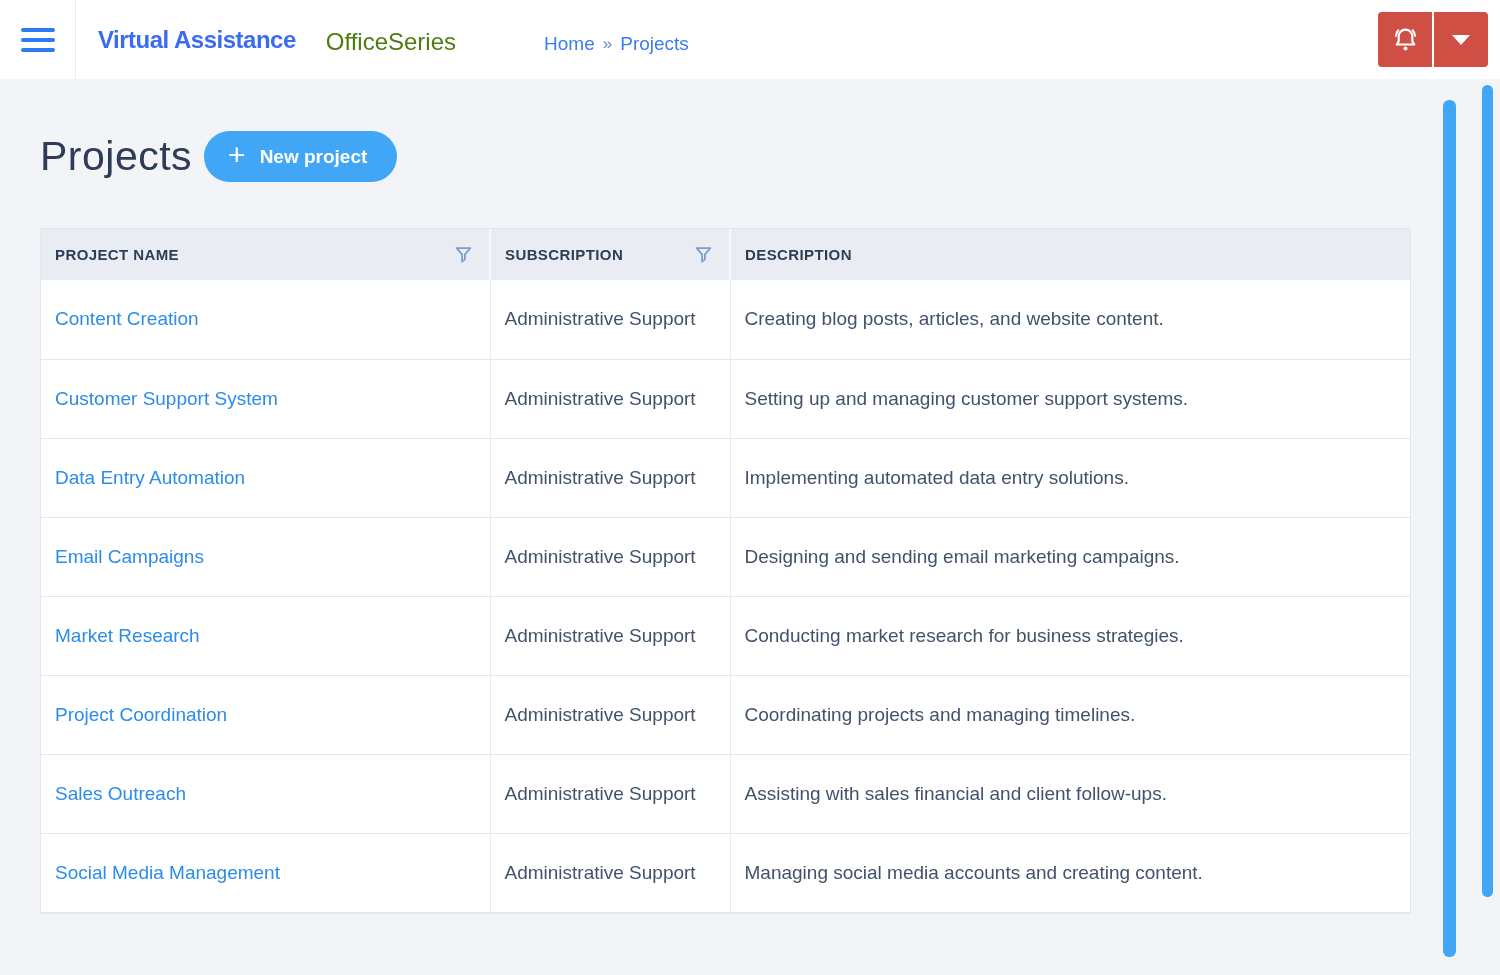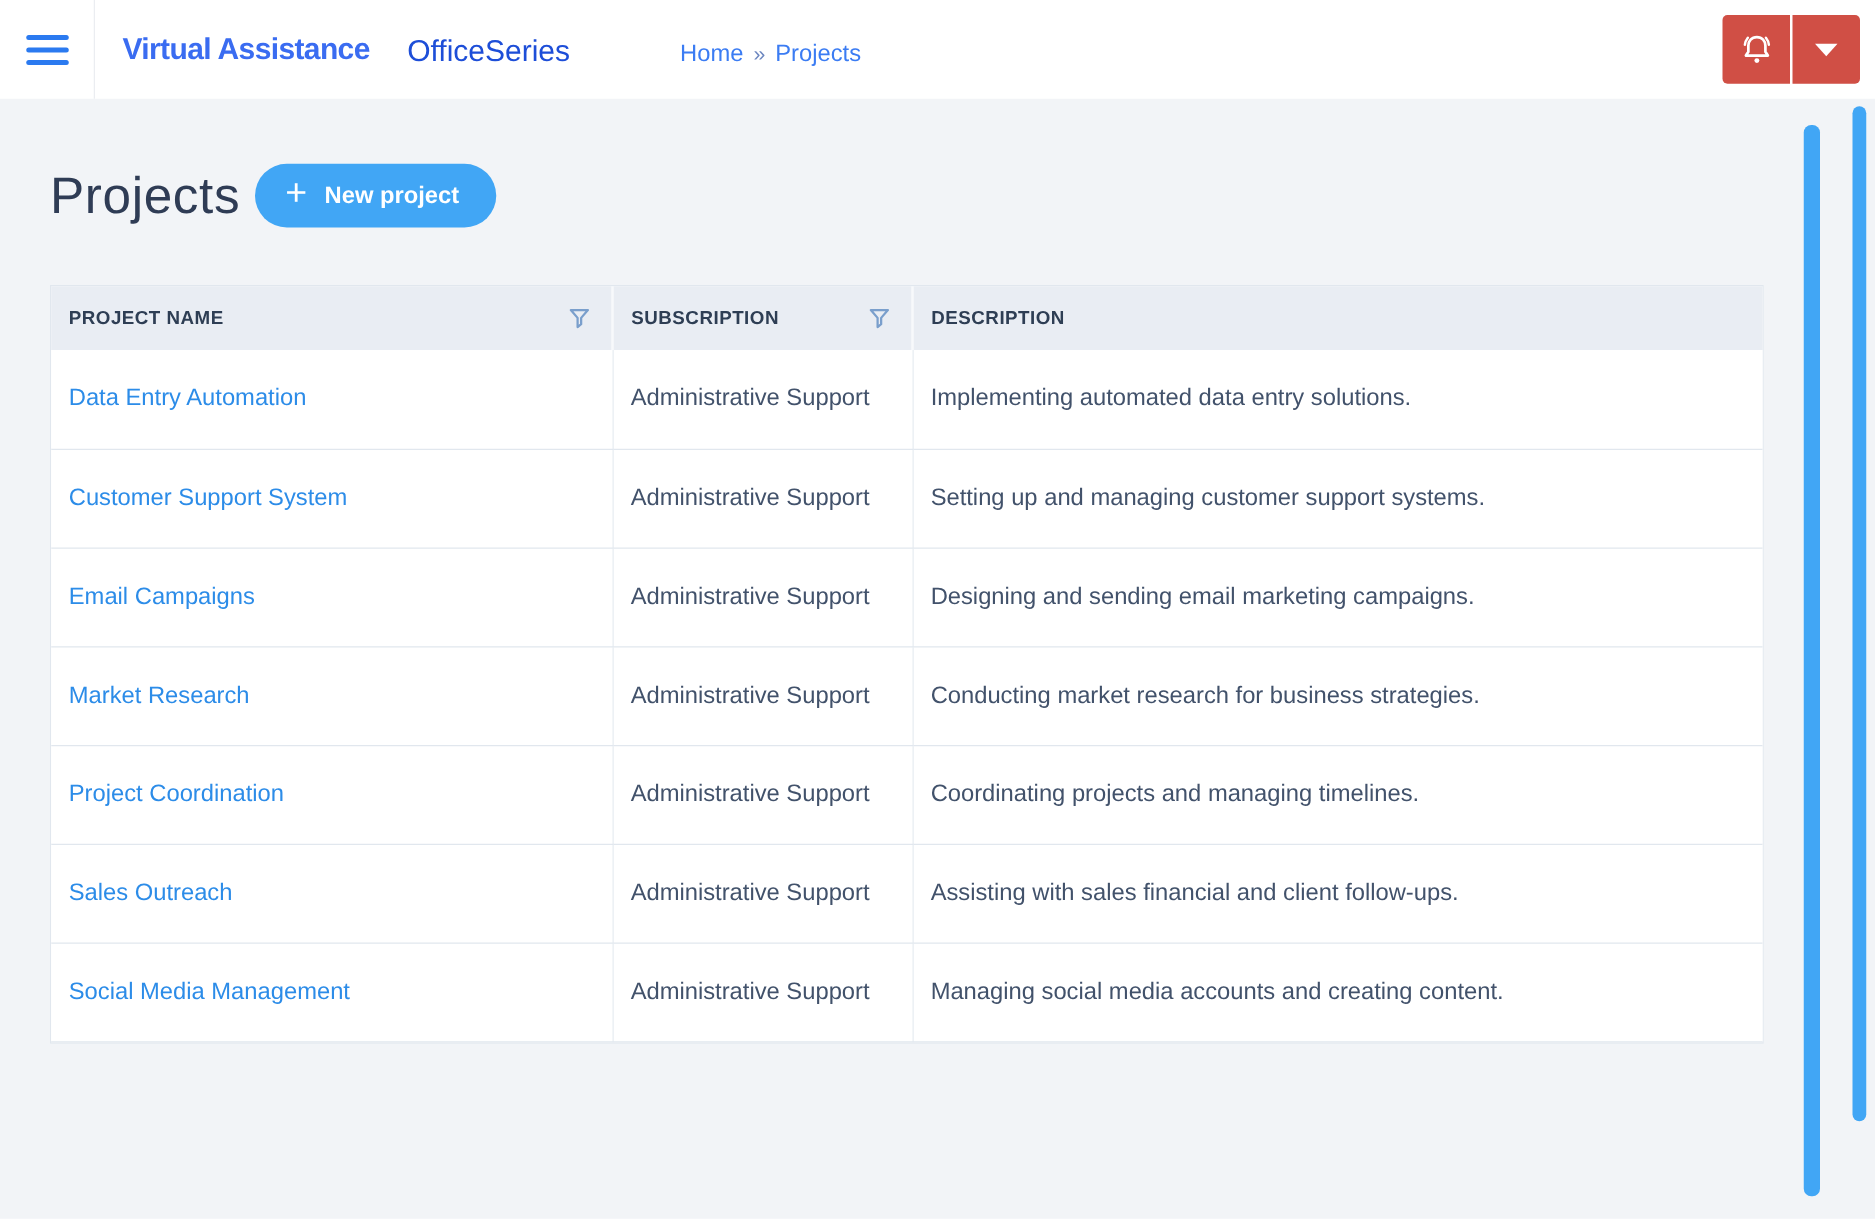--- a/index.html
+++ b/index.html
@@ -33,21 +33,21 @@
     border-right:1px solid #ebedf1;cursor:pointer;
   }
   .hamburger{width:34px;}
   .hamburger .bar{height:4px;background:#2b7af0;border-radius:2px;}
   .hamburger .bar + .bar{margin-top:6px;}
   .brand-title{
     font-size:24px;font-weight:bold;color:var(--brand_blue);
     margin-left:22px;letter-spacing:-0.5px;cursor:pointer;white-space:nowrap;
   }
   .brand-sub{
-    font-size:24px;color:#1d4ed8;margin-left:30px;padding-top:4px;white-space:nowrap;
+    font-size:24px;color:#4d7c0f;margin-left:30px;padding-top:4px;white-space:nowrap;
   }
   .breadcrumb{
     margin-left:88px;display:flex;align-items:center;gap:8px;
     font-size:19px;padding-top:8px;
   }
   .crumb{color:var(--breadcrumb_blue);cursor:pointer;}
   .crumb-sep{color:#6d87c0;font-size:17px;padding-top:1px;}
   .topbar-actions{margin-left:auto;margin-right:12px;display:flex;gap:2px;}
   .icon-btn{
     width:54px;height:55px;background:var(--danger_red);border:none;cursor:pointer;
@@ -174,28 +174,33 @@
         </th>
         <th>
           <div class="th-inner">
             <span class="th-label">DESCRIPTION</span>
           </div>
         </th>
       </tr>
     </thead>
     <tbody>
         <tr>
+          <td class="cell-name"><span>Content Creation</span></td>
+          <td class="cell-sub"><span>Administrative Support</span></td>
+          <td class="cell-desc"><span>Creating blog posts, articles, and website content.</span></td>
+        </tr>
+        <tr>
+          <td class="cell-name"><span>Customer Support System</span></td>
+          <td class="cell-sub"><span>Administrative Support</span></td>
+          <td class="cell-desc"><span>Setting up and managing customer support systems.</span></td>
+        </tr>
+        <tr>
           <td class="cell-name"><span>Data Entry Automation</span></td>
           <td class="cell-sub"><span>Administrative Support</span></td>
           <td class="cell-desc"><span>Implementing automated data entry solutions.</span></td>
-        </tr>
-        <tr>
-          <td class="cell-name"><span>Customer Support System</span></td>
-          <td class="cell-sub"><span>Administrative Support</span></td>
-          <td class="cell-desc"><span>Setting up and managing customer support systems.</span></td>
         </tr>
         <tr>
           <td class="cell-name"><span>Email Campaigns</span></td>
           <td class="cell-sub"><span>Administrative Support</span></td>
           <td class="cell-desc"><span>Designing and sending email marketing campaigns.</span></td>
         </tr>
         <tr>
           <td class="cell-name"><span>Market Research</span></td>
           <td class="cell-sub"><span>Administrative Support</span></td>
           <td class="cell-desc"><span>Conducting market research for business strategies.</span></td>

